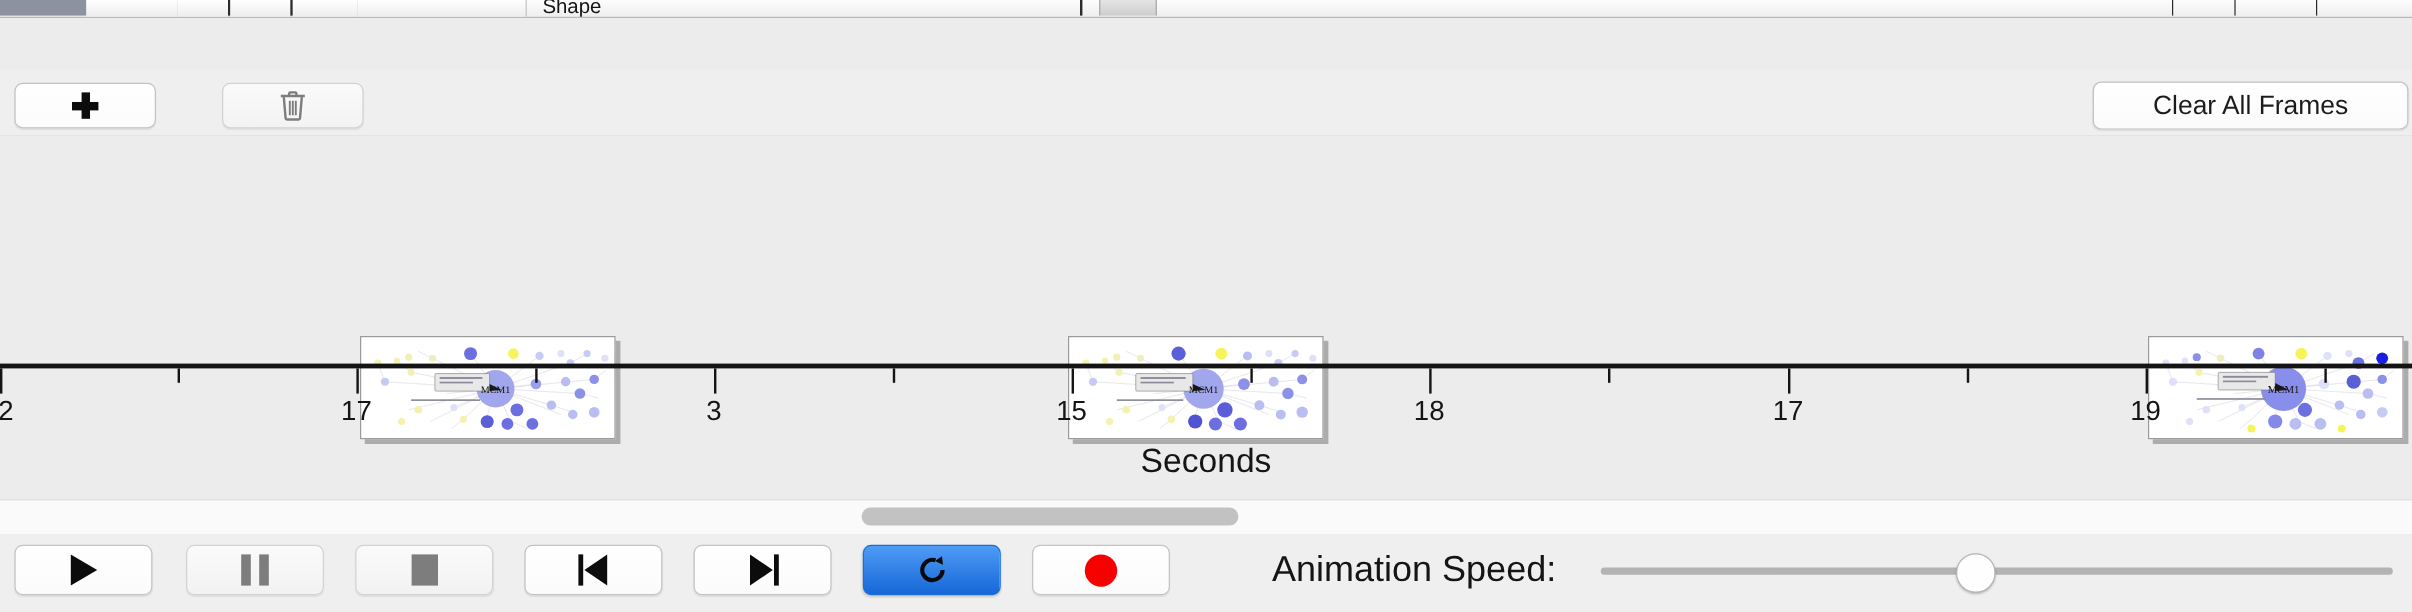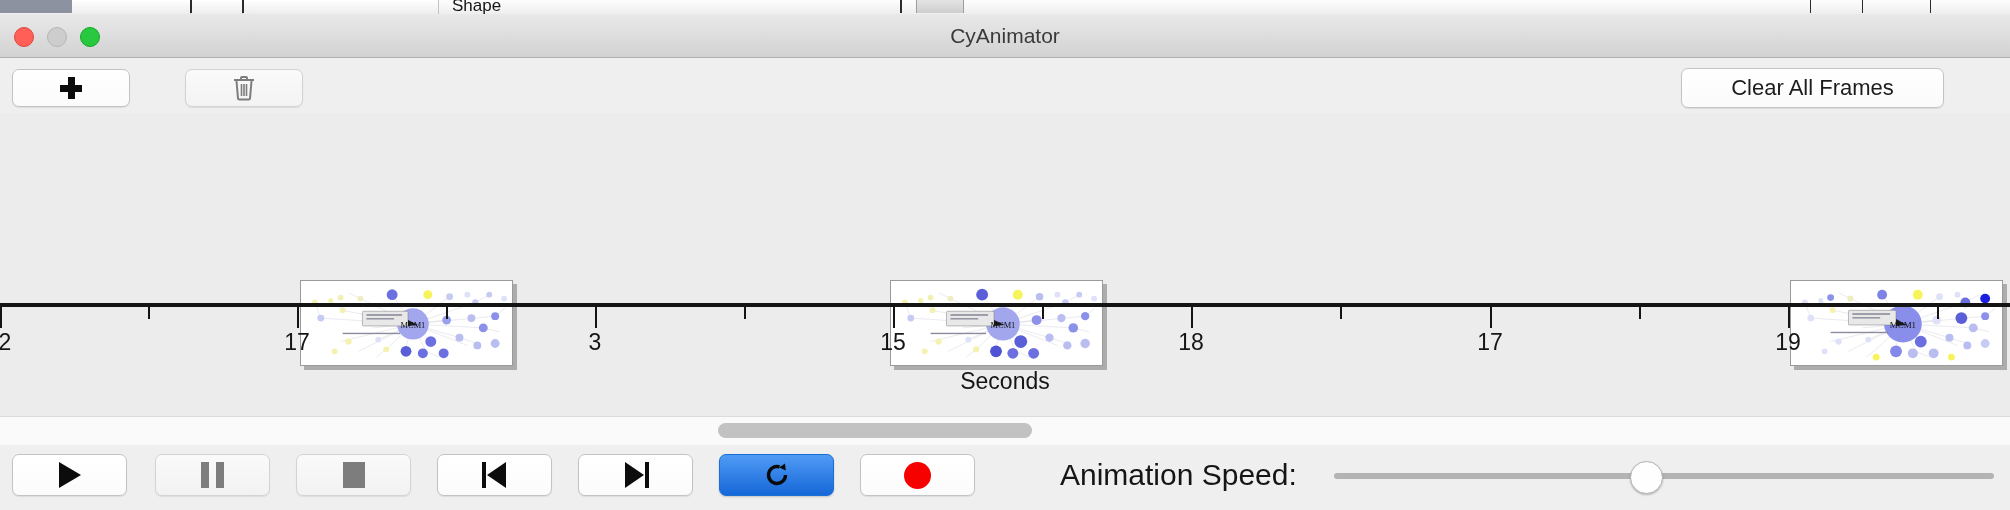--- a/index.html
+++ b/index.html
@@ -92,21 +92,21 @@
     font-family: "Liberation Sans", sans-serif;
     cursor: default;
     user-select: none;
   }
   .btn.disabled {
     background: linear-gradient(#fafafa, #f3f3f3);
     border-color: #d2d2d2;
   }
   #add-frame-btn   { left: 12px;  top: 11px; width: 118px; height: 38px; }
   #delete-frame-btn{ left: 185px; top: 11px; width: 118px; height: 38px; }
-  #clear-all-btn   { left: 1681px; top: 10px; width: 263px; height: 40px;
+  #clear-all-btn   { left: 1744px; top: 10px; width: 263px; height: 40px;
                      font-size: 22px; }
 
   .plus-icon {
     position: relative; width: 22px; height: 22px;
   }
   .plus-icon::before, .plus-icon::after {
     content: ""; position: absolute; background: #0c0c0c;
   }
   .plus-icon::before { left: 0; top: 7.5px; width: 22px; height: 7px; }
   .plus-icon::after  { top: 0; left: 7.5px; height: 22px; width: 7px; }
@@ -142,21 +142,21 @@
   .tick.minor { height: 12px; }
   .tick-label {
     position: absolute; top: 216px;
     font-size: 23px; color: #151515;
     font-family: "Liberation Sans", sans-serif;
     transform: translateX(-50%);
     white-space: nowrap;
   }
   .axis-title {
     position: absolute; left: 0; top: 255px; width: 2010px;
-    text-align: center; font-size: 23px; color: #151515;
+    text-align: center; font-size: 28px; color: #151515;
     font-family: "Liberation Sans", sans-serif;
   }
 
   
   .hscroll {
     position: absolute; left: 0; top: 416px;
     width: 2010px; height: 28px;
     background: #fafafa;
     border-top: 1px solid #dcdcdc;
     border-bottom: 1px solid #b4b4b4;
@@ -260,28 +260,20 @@
     <div class="cell" style="left:244px;width:54px;"></div>
     <div class="cell" style="left:298px;width:140px;"></div>
     <div class="sliver-text">Shape</div>
     <div class="tickmark" style="left:900px;"></div>
     <div class="notch" style="left:916px;"></div>
     <div class="tickmark" style="left:1810px;width:1px;"></div>
     <div class="tickmark" style="left:1862px;width:1px;"></div>
     <div class="tickmark" style="left:1930px;width:1px;"></div>
   </div>
 
-  <div class="titlebar">
-    <div class="win-title">CyAnimator</div>
-    <div class="traffic">
-      <div class="dot red"></div>
-      <div class="dot yellow"></div>
-      <div class="dot green"></div>
-    </div>
-  </div>
 
   <div class="toolbar">
     <div class="btn" id="add-frame-btn">
       <span class="plus-icon"></span>
     </div>
     <div class="btn disabled" id="delete-frame-btn">
       <svg width="24" height="26" viewBox="0 0 24 26">
         <path d="M2 5 H22" stroke="#7d7d7d" stroke-width="2" fill="none"></path>
         <path d="M9 5 V3 a1 1 0 0 1 1 -1 H14 a1 1 0 0 1 1 1 V5" stroke="#7d7d7d" stroke-width="2" fill="none"></path>
         <path d="M4.5 6 L6 23.5 a1.2 1.2 0 0 0 1.2 1.1 H16.8 a1.2 1.2 0 0 0 1.2 -1.1 L19.5 6" stroke="#7d7d7d" stroke-width="2" fill="none"></path>

